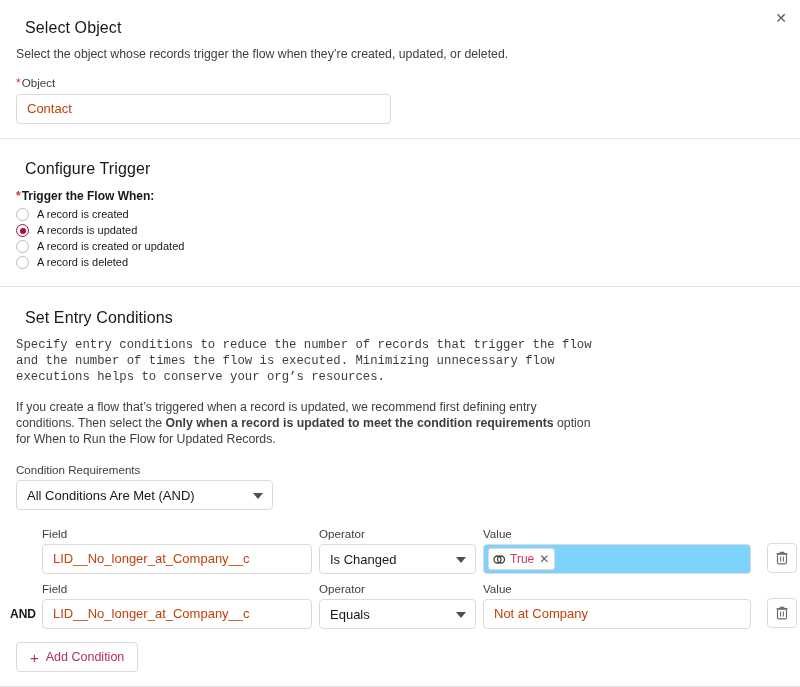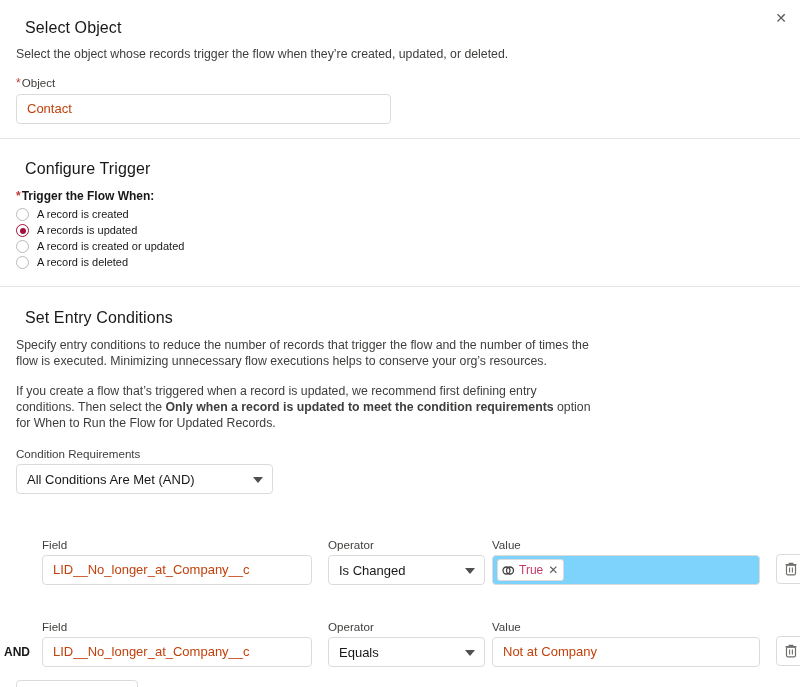--- a/index.html
+++ b/index.html
@@ -68,25 +68,25 @@
     content: ""; width: 6px; height: 6px; border-radius: 50%;
     background: #a1113c;
   }
   .radio-label { font-size: 11px; color: #181818; line-height: 15px; }
 
   
   .cond-row { display: flex; align-items: flex-end; }
   .and-cell {
     width: 42px; flex: 0 0 42px;
     font-size: 12px; font-weight: 700; color: #181818;
-    padding-bottom: 8px; padding-left: 4px;
+    padding-bottom: 8px; padding-left: 10px;
   }
   .col-field { flex: 0 0 270px; }
-  .col-op    { flex: 0 0 157px; margin-left: 16px; }
-  .col-val   { flex: 0 0 268px; margin-left: 7px; margin-top: 27px; }
+  .col-op    { flex: 0 0 157px; margin-left: 7px; }
+  .col-val   { flex: 0 0 268px; margin-left: 7px; }
   .col-del   { flex: 0 0 32px; margin-left: 16px; padding-bottom: 1px; }
 
   .icon-btn {
     width: 30px; height: 30px;
     border: 1px solid #dddbda; border-radius: 4px;
     background: #fff;
     display: flex; align-items: center; justify-content: center;
   }
 
   
@@ -187,21 +187,21 @@
         <span class="radio-label">A record is deleted</span>
       </div>
     </div>
   </div>
 
   <div class="divider" style="margin-top:16px;"></div>
 
   <div class="sec" style="padding-top:13px;">
     <h2 class="sec-title">Set Entry Conditions</h2>
 
-    <p class="help" style="margin-top:10px; max-width:580px;">Specify entry conditions to reduce the number of records that trigger the flow and the number of times the flow is executed. Minimizing unnecessary flow executions helps to conserve your org’s resources.</p>
+    <p class="help" style="margin-top:10px; max-width:580px;font-family:Liberation Mono, monospace;">Specify entry conditions to reduce the number of records that trigger the flow and the number of times the flow is executed. Minimizing unnecessary flow executions helps to conserve your org’s resources.</p>
 
     <p class="help" style="margin-top:14px; max-width:582px;"><span>If you create a flow that’s triggered when a record is updated, we recommend first defining entry conditions. Then select the </span><span class="bold-inline">Only when a record is updated to meet the condition requirements</span><span> option for When to Run the Flow for Updated Records.</span></p>
 
     <div style="margin-top:15px; width:257px;">
       <span class="field-label">Condition Requirements</span>
       <div class="select">
         <span>All Conditions Are Met (AND)</span>
         <span class="caret"></span>
       </div>
     </div>

